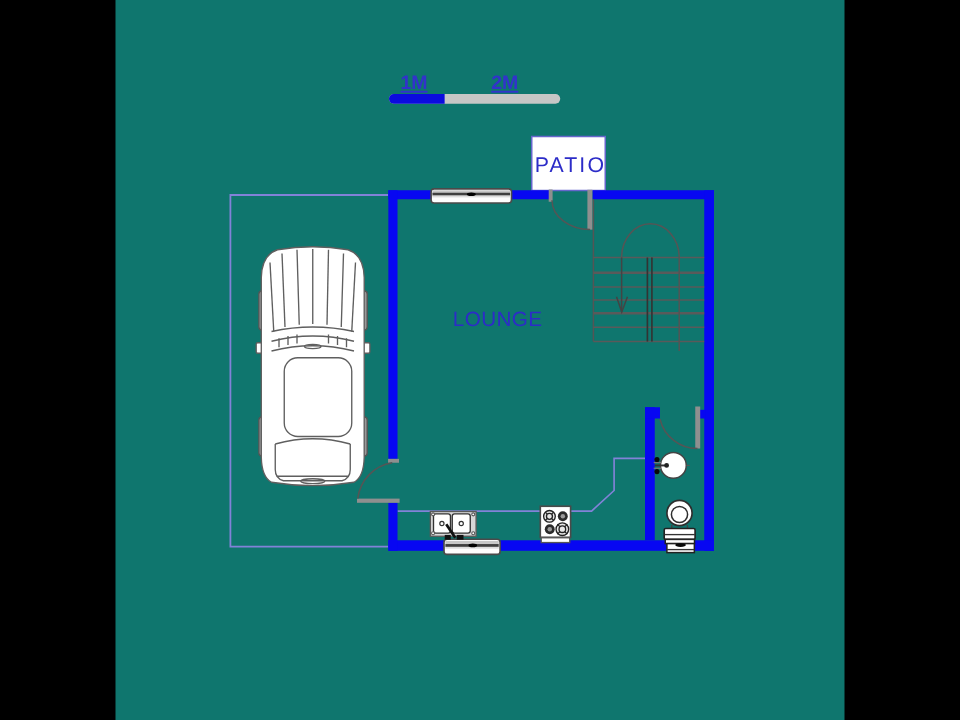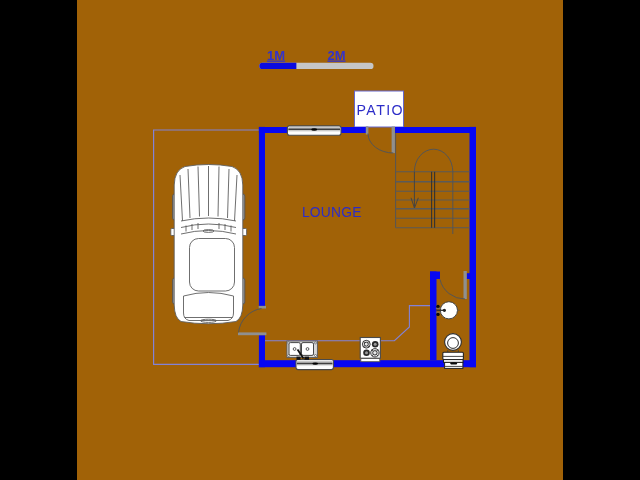--- a/index.html
+++ b/index.html
@@ -1,16 +1,16 @@
 <!DOCTYPE html>
 <html><head>
 <meta charset="utf-8">
 <style>
 html,body{margin:0;padding:0;background:#fff;}
-#canvas{position:relative;width:640px;height:480px;background:#a16207;overflow:hidden;
+#canvas{position:relative;width:640px;height:480px;background:#0f766e;overflow:hidden;
   font-family:"Liberation Sans", sans-serif;}
 </style>
 </head>
 <body>
 <div id="canvas">
 
 <div style="position:absolute;left:0;top:0;width:77px;height:480px;background:#000;"></div>
 
 <div style="position:absolute;left:563px;top:0;width:77px;height:480px;background:#000;"></div>
 <svg width="640" height="480" viewBox="0 0 640 480" style="position:absolute;left:0;top:0;" xmlns="http://www.w3.org/2000/svg">

